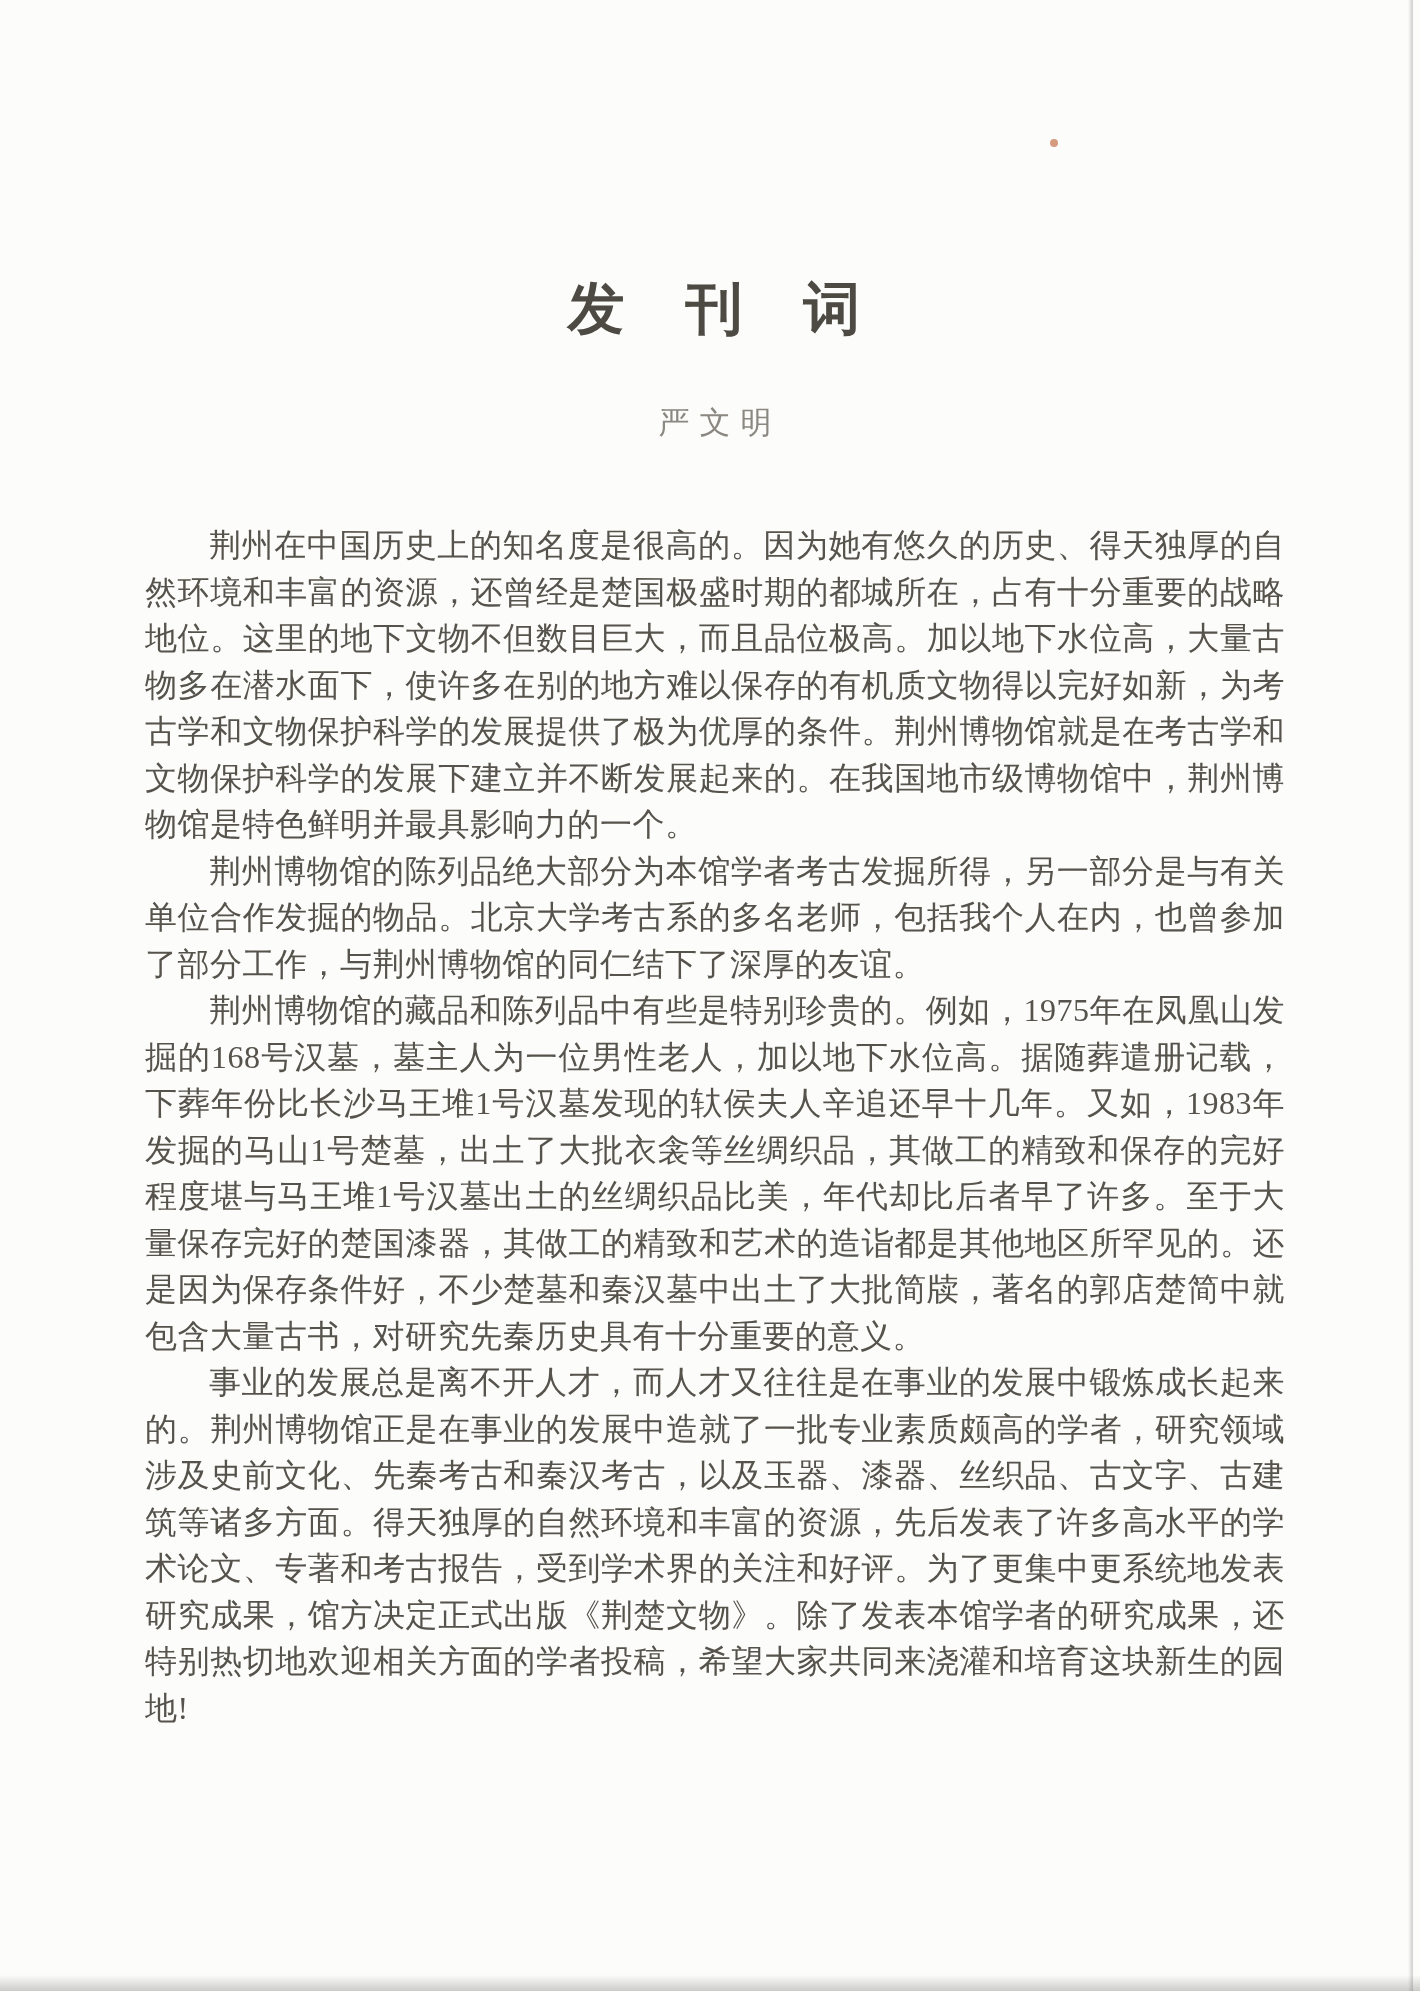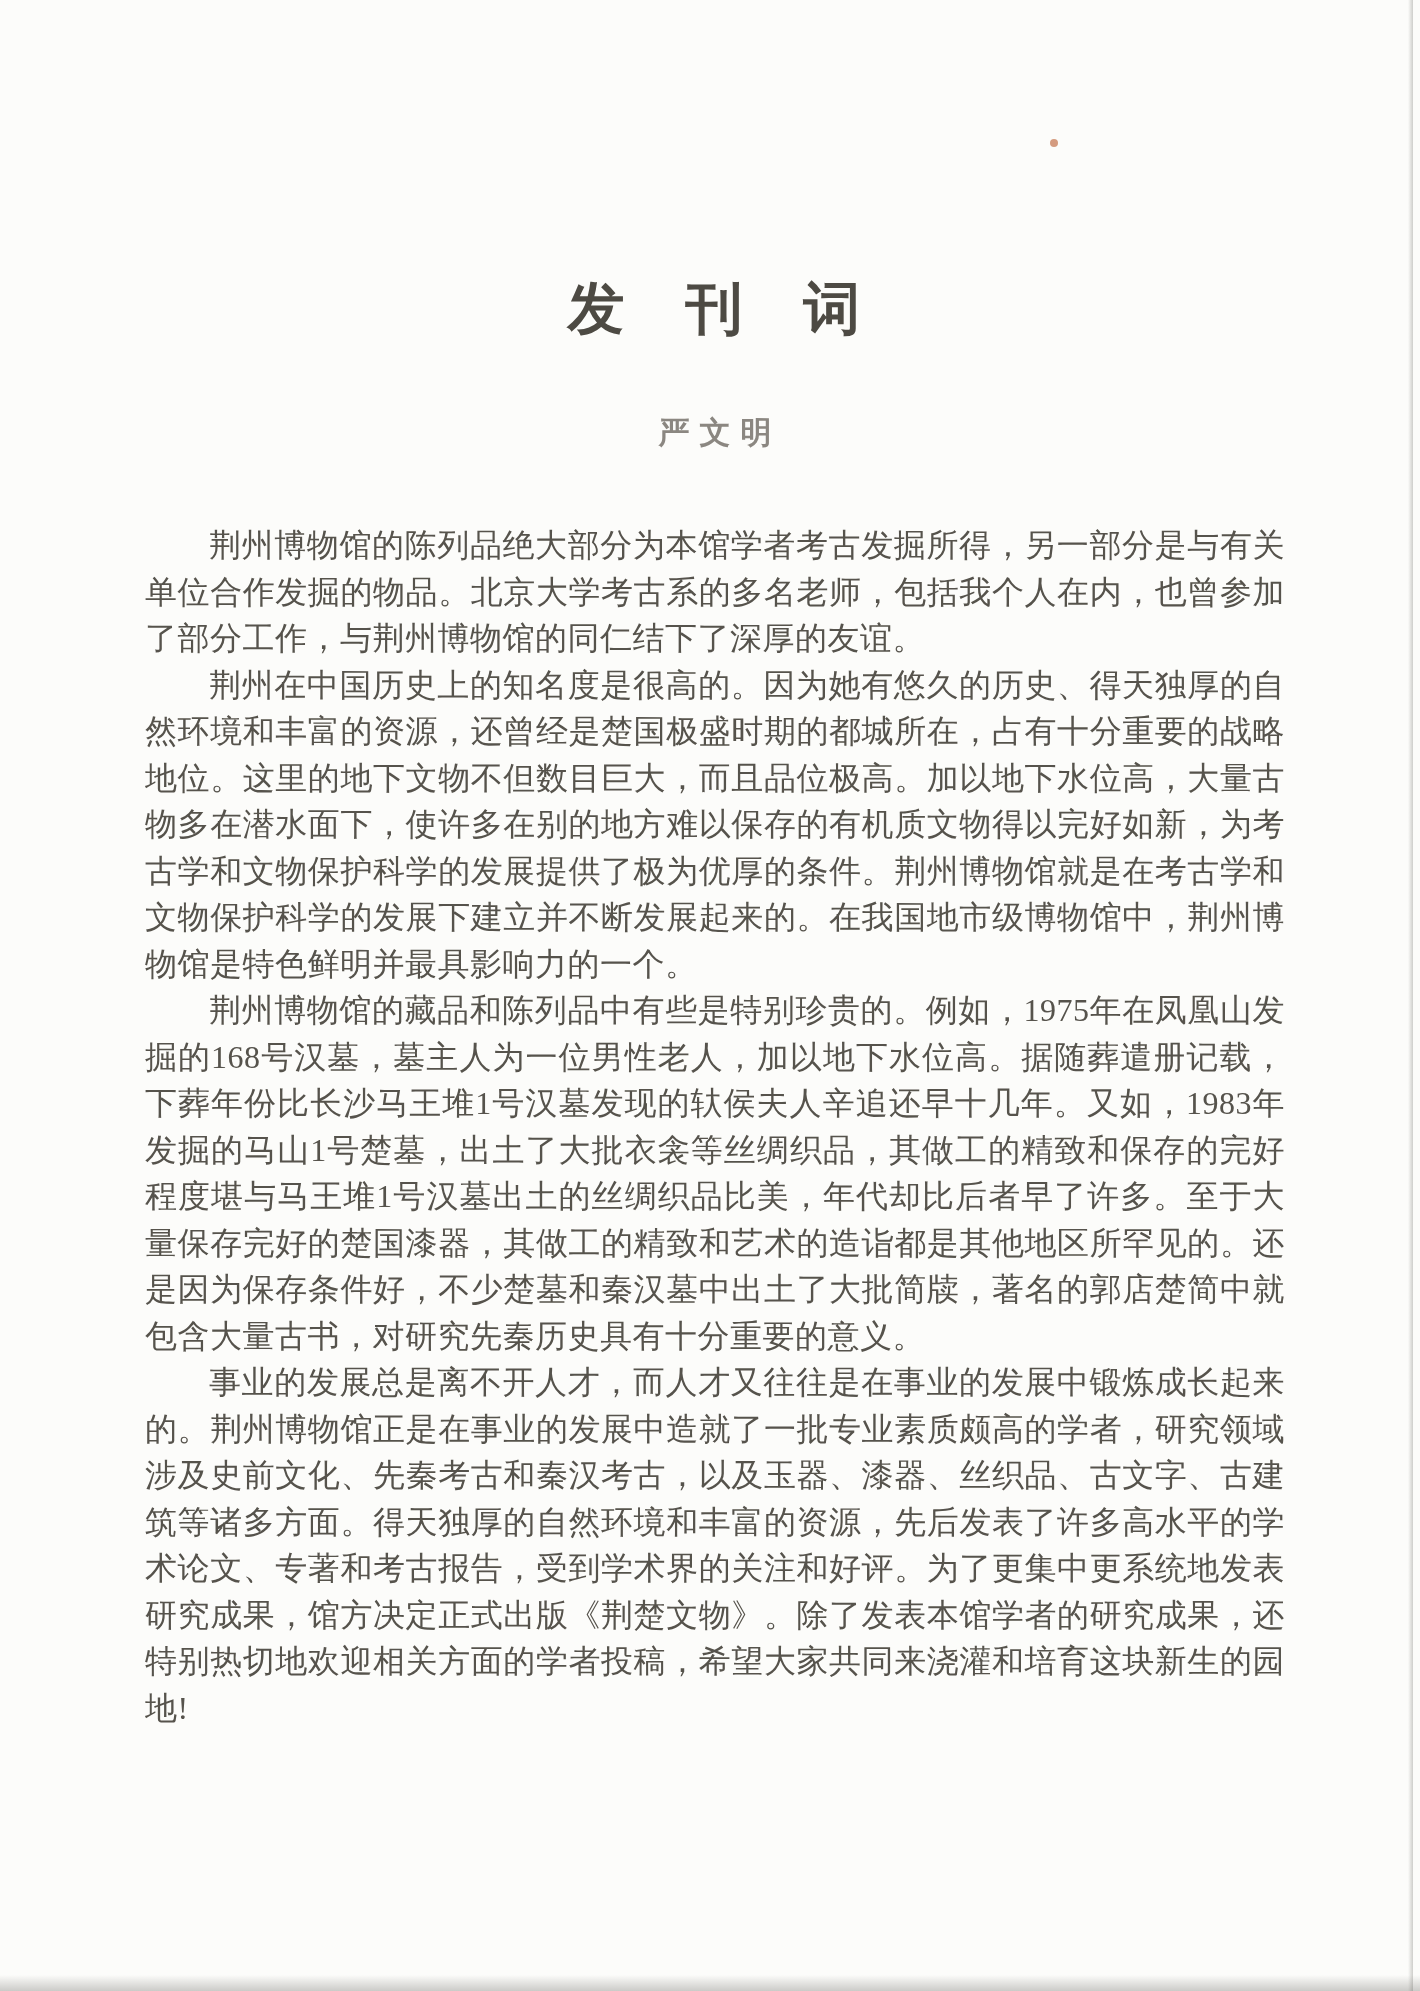--- a/index.html
+++ b/index.html
@@ -23,26 +23,26 @@
     margin: 0;
     text-align: center;
     font-size: 57px;
     font-weight: 700;
     color: #4d4a43;
     letter-spacing: 2px;
     line-height: 1.15;
   }
   .author {
     position: absolute;
-    top: 414px;
+    top: 404px;
     left: 145px;
     width: 1140px;
     text-align: center;
     font-size: 31px;
-    font-weight: 700;
+    font-weight: 400;
     color: #8b8781;
     letter-spacing: 10px;
     text-indent: 10px;
     line-height: 1.2;
   }
   .content {
     position: absolute;
     top: 522px;
     left: 145px;
     width: 1140px;
@@ -94,22 +94,22 @@
 </head>
 <body>
 
 <div class="page">
 
   <h1 class="title">发　刊　词</h1>
 
   <div class="author">严文明</div>
 
   <div class="content">
+    <p>荆州在中国历史上的知名度是很高的。因为她有悠久的历史、得天独厚的自然环境和丰富的资源，还曾经是楚国极盛时期的都城所在，占有十分重要的战略地位。这里的地下文物不但数目巨大，而且品位极高。加以地下水位高，大量古物多在潜水面下，使许多在别的地方难以保存的有机质文物得以完好如新，为考古学和文物保护科学的发展提供了极为优厚的条件。荆州博物馆就是在考古学和文物保护科学的发展下建立并不断发展起来的。在我国地市级博物馆中，荆州博物馆是特色鲜明并最具影响力的一个。</p>
     <p>荆州博物馆的陈列品绝大部分为本馆学者考古发掘所得，另一部分是与有关单位合作发掘的物品。北京大学考古系的多名老师，包括我个人在内，也曾参加了部分工作，与荆州博物馆的同仁结下了深厚的友谊。</p>
-    <p>荆州在中国历史上的知名度是很高的。因为她有悠久的历史、得天独厚的自然环境和丰富的资源，还曾经是楚国极盛时期的都城所在，占有十分重要的战略地位。这里的地下文物不但数目巨大，而且品位极高。加以地下水位高，大量古物多在潜水面下，使许多在别的地方难以保存的有机质文物得以完好如新，为考古学和文物保护科学的发展提供了极为优厚的条件。荆州博物馆就是在考古学和文物保护科学的发展下建立并不断发展起来的。在我国地市级博物馆中，荆州博物馆是特色鲜明并最具影响力的一个。</p>
     <p>荆州博物馆的藏品和陈列品中有些是特别珍贵的。例如，1975年在凤凰山发掘的168号汉墓，墓主人为一位男性老人，加以地下水位高。据随葬遣册记载，下葬年份比长沙马王堆1号汉墓发现的轪侯夫人辛追还早十几年。又如，1983年发掘的马山1号楚墓，出土了大批衣衾等丝绸织品，其做工的精致和保存的完好程度堪与马王堆1号汉墓出土的丝绸织品比美，年代却比后者早了许多。至于大量保存完好的楚国漆器，其做工的精致和艺术的造诣都是其他地区所罕见的。还是因为保存条件好，不少楚墓和秦汉墓中出土了大批简牍，著名的郭店楚简中就包含大量古书，对研究先秦历史具有十分重要的意义。</p>
     <p>事业的发展总是离不开人才，而人才又往往是在事业的发展中锻炼成长起来的。荆州博物馆正是在事业的发展中造就了一批专业素质颇高的学者，研究领域涉及史前文化、先秦考古和秦汉考古，以及玉器、漆器、丝织品、古文字、古建筑等诸多方面。得天独厚的自然环境和丰富的资源，先后发表了许多高水平的学术论文、专著和考古报告，受到学术界的关注和好评。为了更集中更系统地发表研究成果，馆方决定正式出版《荆楚文物》。除了发表本馆学者的研究成果，还特别热切地欢迎相关方面的学者投稿，希望大家共同来浇灌和培育这块新生的园地!</p>
 
   </div>
 
   <div class="speck"></div>
   <div class="edge-right"></div>
   <div class="edge-bottom"></div>
 
 </div>

